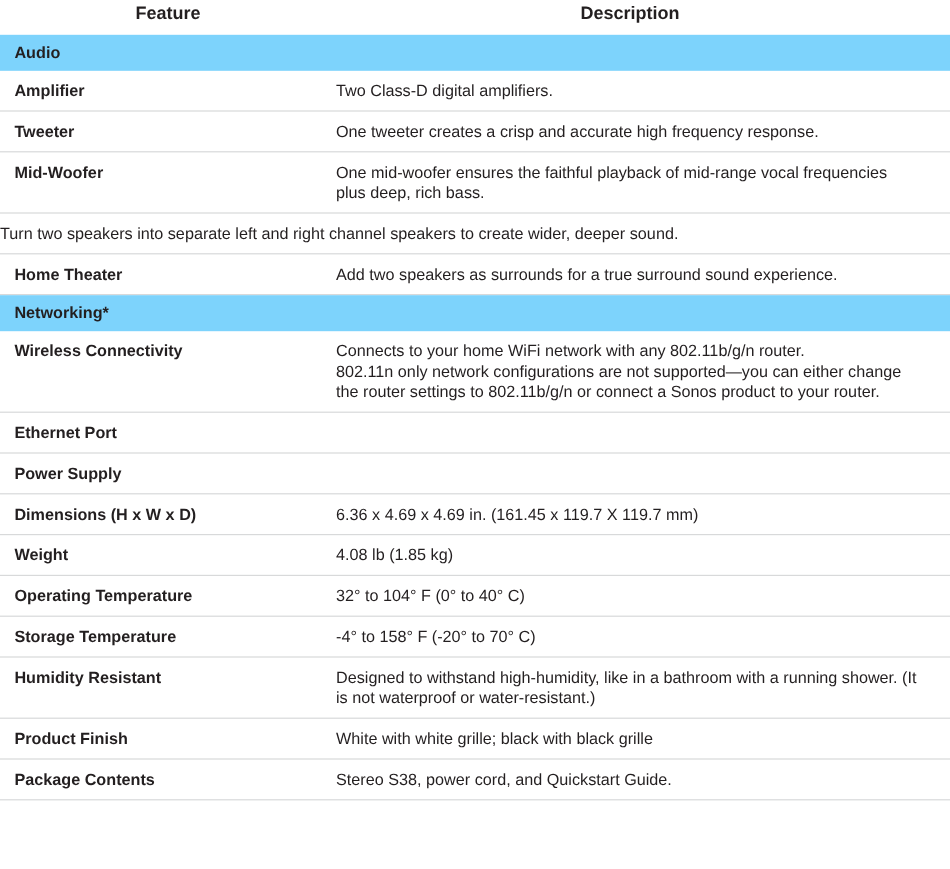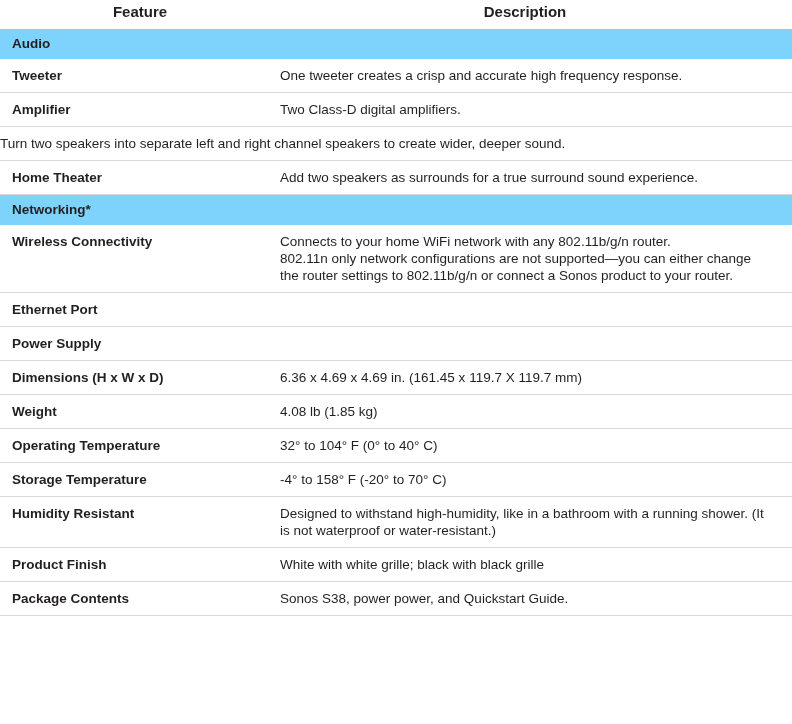--- a/index.html
+++ b/index.html
@@ -61,29 +61,33 @@
   <div class="thead">
     <div class="th th-feature">Feature</div>
     <div class="th th-desc">Description</div>
   </div>
   <div id="table-body">
   <div class="section-bar">
     <span>Audio</span>
   </div>
 
   <div class="row">
+    <div class="cell feature">Amplifier</div>
+    <div class="cell desc">Two Class-D digital amplifiers.</div>
+  </div>
+
+  <div class="row">
     <div class="cell feature">Tweeter</div>
     <div class="cell desc">One tweeter creates a crisp and accurate high frequency response.</div>
   </div>
 
   <div class="row">
-    <div class="cell feature">Amplifier</div>
-    <div class="cell desc">Two Class-D digital amplifiers.</div>
+    <div class="cell feature">Mid-Woofer</div>
+    <div class="cell desc">One mid-woofer ensures the faithful playback of mid-range vocal frequencies plus deep, rich bass.</div>
   </div>
-
 
   <div class="row">
     <div class="cell desc">Turn two speakers into separate left and right channel speakers to create wider, deeper sound.</div>
   </div>
 
   <div class="row">
     <div class="cell feature">Home Theater</div>
     <div class="cell desc">Add two speakers as surrounds for a true surround sound experience.</div>
   </div>
 
@@ -131,16 +135,16 @@
     <div class="cell desc">Designed to withstand high-humidity, like in a bathroom with a running shower. (It is not waterproof or water-resistant.)</div>
   </div>
 
   <div class="row">
     <div class="cell feature">Product Finish</div>
     <div class="cell desc">White with white grille; black with black grille</div>
   </div>
 
   <div class="row">
     <div class="cell feature">Package Contents</div>
-    <div class="cell desc">Sonos S38, power power, and Quickstart Guide.</div>
+    <div class="cell desc">Stereo S38, power cord, and Quickstart Guide.</div>
   </div>
 </div>
 </div>
 
 </body></html>

